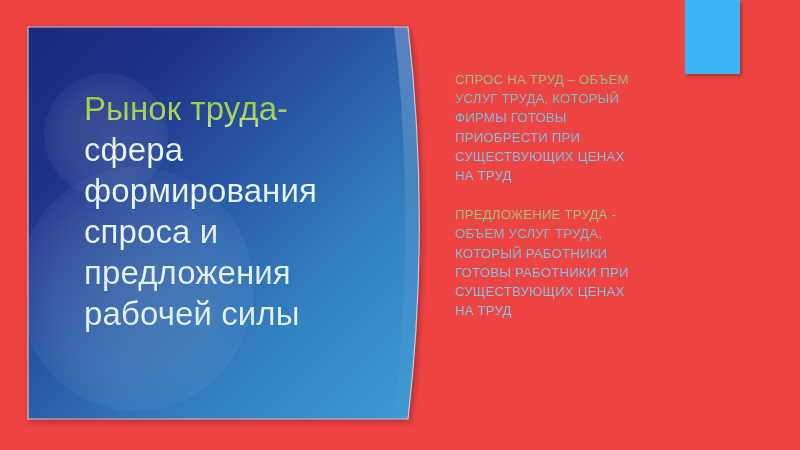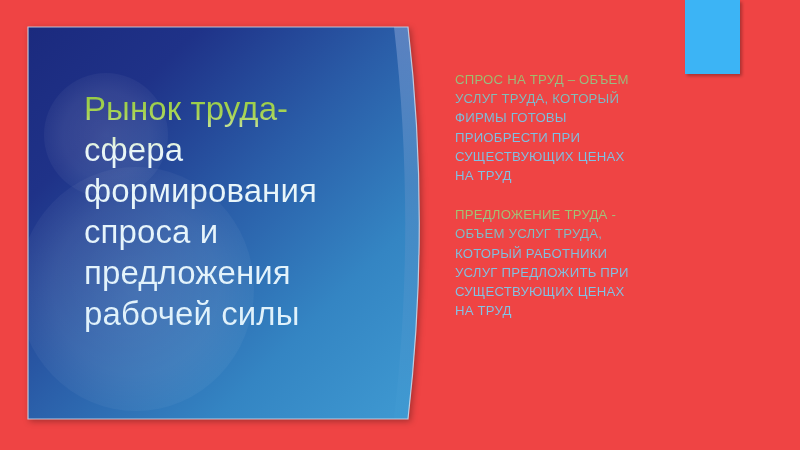--- a/index.html
+++ b/index.html
@@ -164,20 +164,20 @@
   <div id="body-text">
     <div id="para-1" class="para">СПРОС НА ТРУД – ОБЪЕМ
 УСЛУГ ТРУДА, КОТОРЫЙ
 ФИРМЫ ГОТОВЫ
 ПРИОБРЕСТИ ПРИ
 СУЩЕСТВУЮЩИХ ЦЕНАХ
 НА ТРУД</div>
     <div id="para-2" class="para">ПРЕДЛОЖЕНИЕ ТРУДА -
 ОБЪЕМ УСЛУГ ТРУДА,
 КОТОРЫЙ РАБОТНИКИ
-УСЛУГ ПРЕДЛОЖИТЬ ПРИ
+ГОТОВЫ РАБОТНИКИ ПРИ
 СУЩЕСТВУЮЩИХ ЦЕНАХ
 НА ТРУД</div>
   </div>
 
   <div id="accent-rect"></div>
 
 </div>
 
 </body></html>

